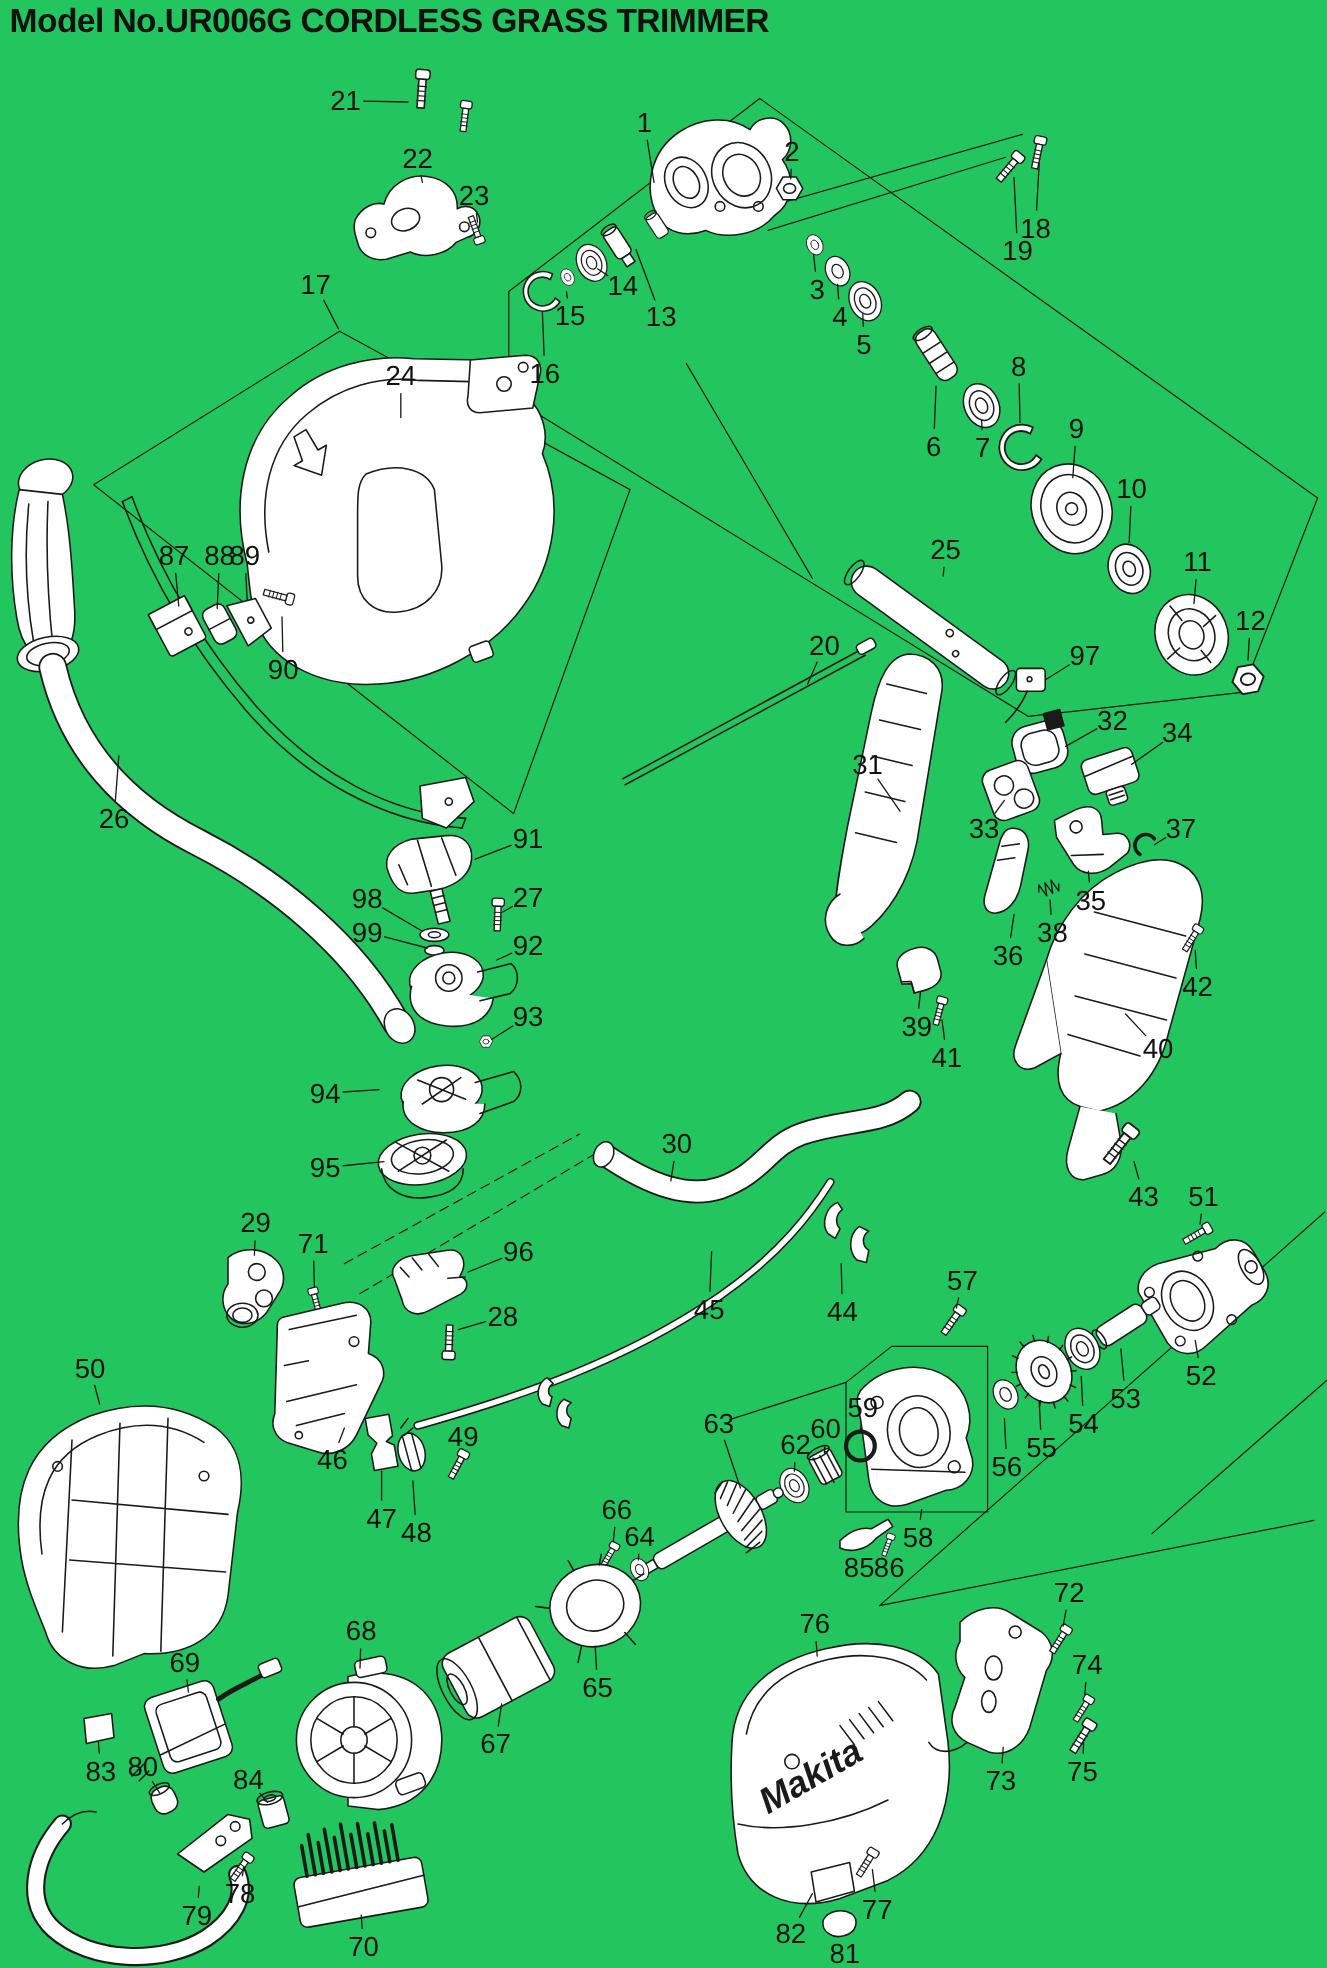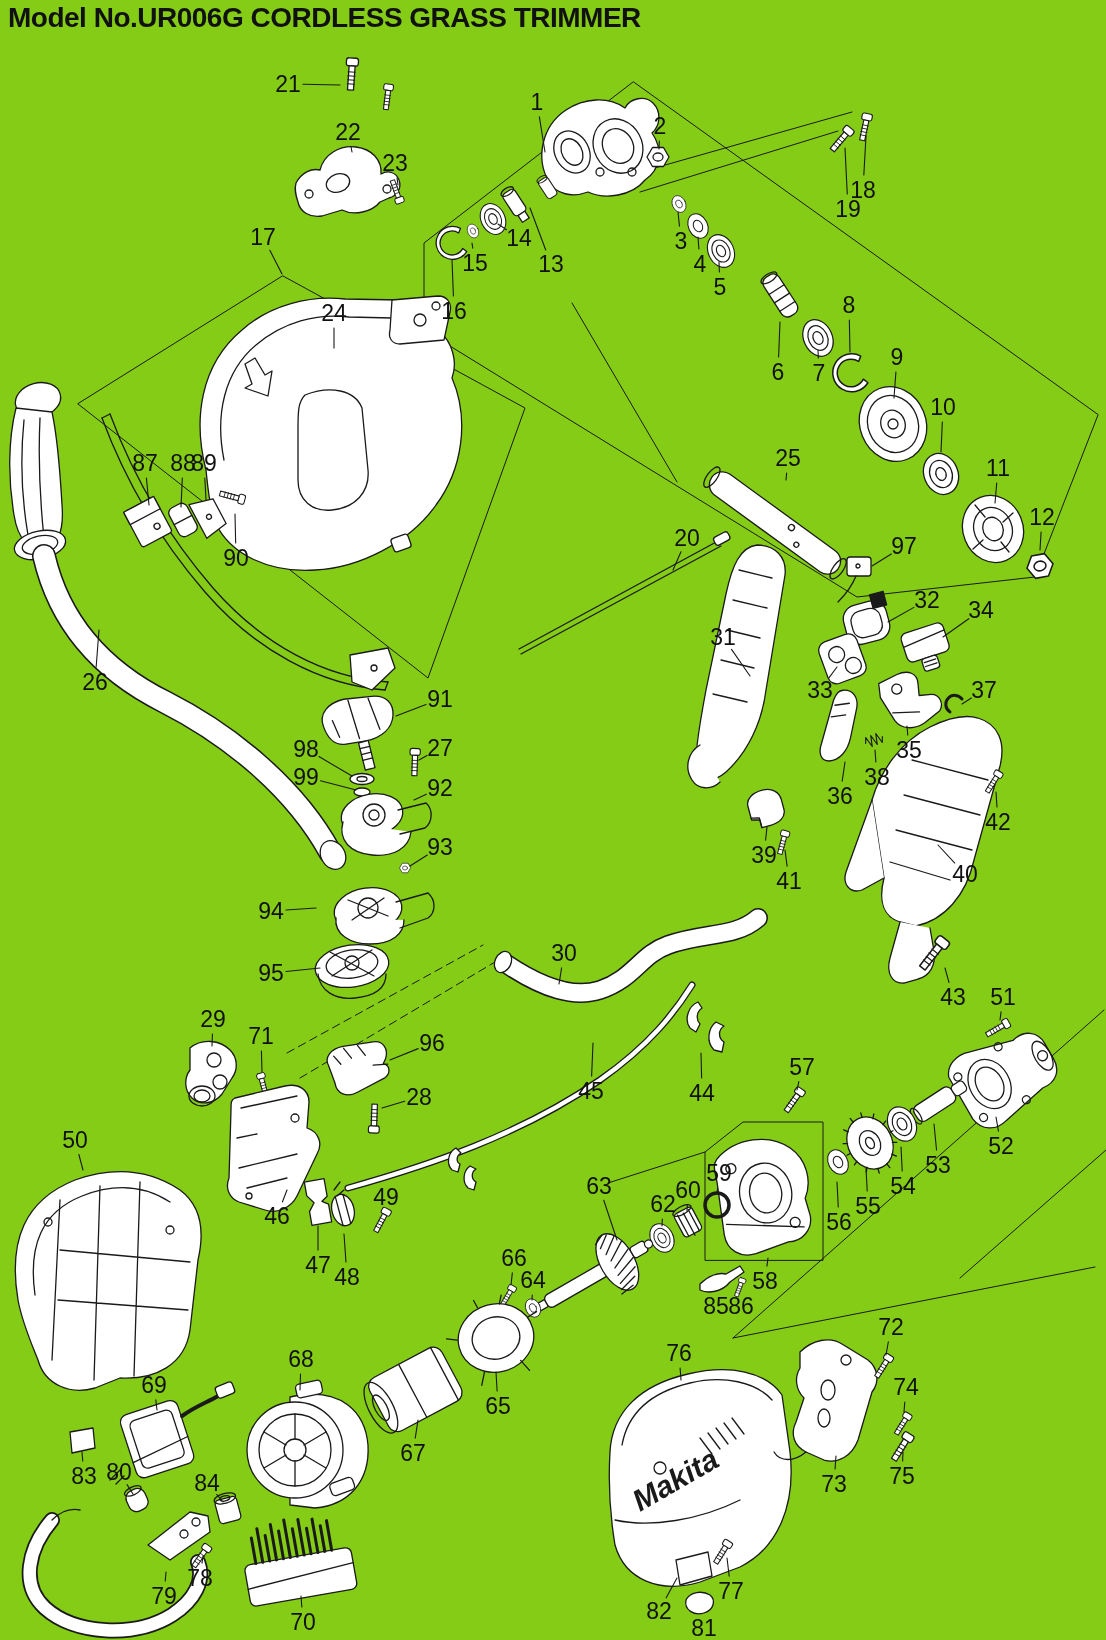--- a/index.html
+++ b/index.html
@@ -1,16 +1,16 @@
 <!DOCTYPE html>
 <html><head>
 <meta charset="utf-8">
 <style>
   html,body{margin:0;padding:0;background:#fff;}
-  #page{position:relative;width:1106px;height:1640px;background:#84cc16;overflow:hidden;font-family:"Liberation Sans",sans-serif;}
+  #page{position:relative;width:1106px;height:1640px;background:#22c55e;overflow:hidden;font-family:"Liberation Sans",sans-serif;}
   #title{position:absolute;left:8px;top:2px;font-size:28px;font-weight:700;color:#111;letter-spacing:-0.5px;white-space:nowrap;}
   svg text{font-family:"Liberation Sans",sans-serif;}
 </style>
 </head>
 <body>
 
 <div id="page">
   <div id="title">Model No.UR006G CORDLESS GRASS TRIMMER</div>
   <svg id="art" width="1106" height="1640" viewBox="0 0 1106 1640" stroke="#1a1a1a" stroke-width="1.3" fill="none" stroke-linecap="round" stroke-linejoin="round">
     <defs>

